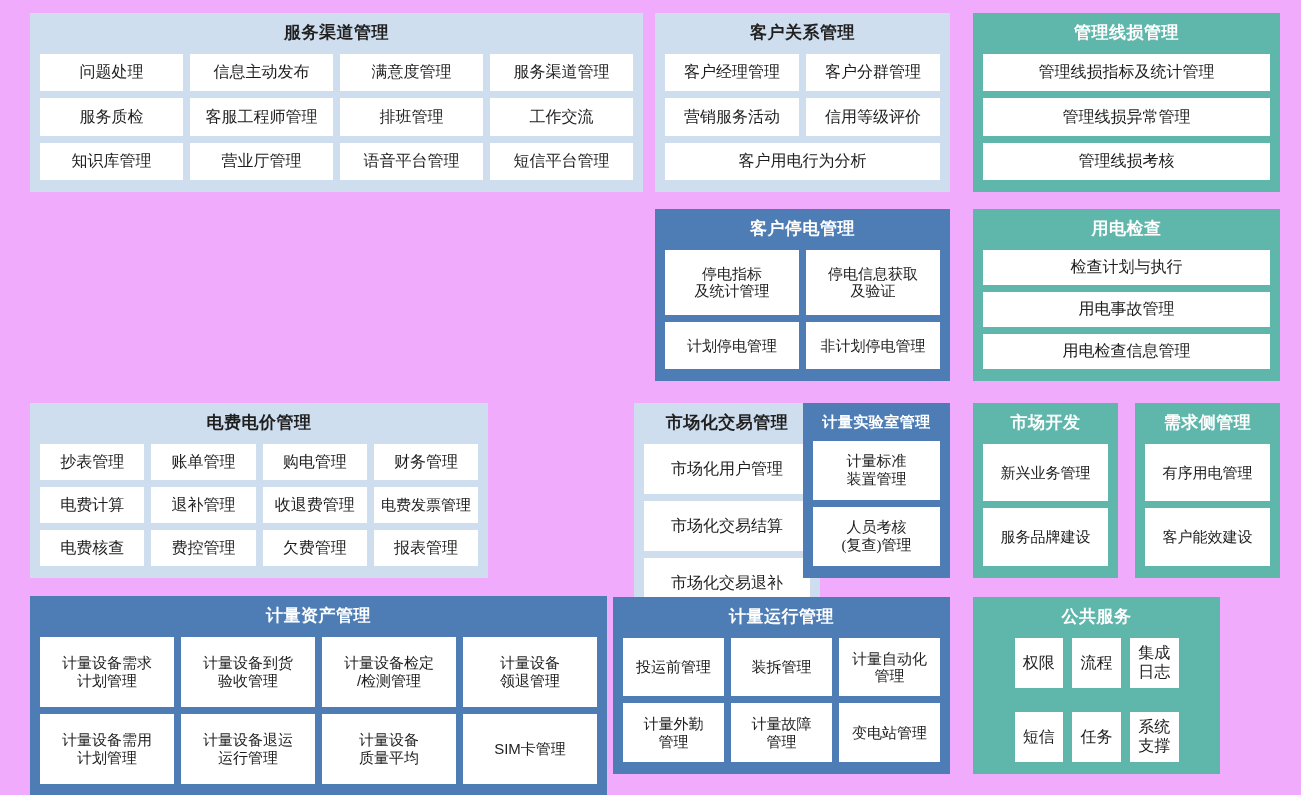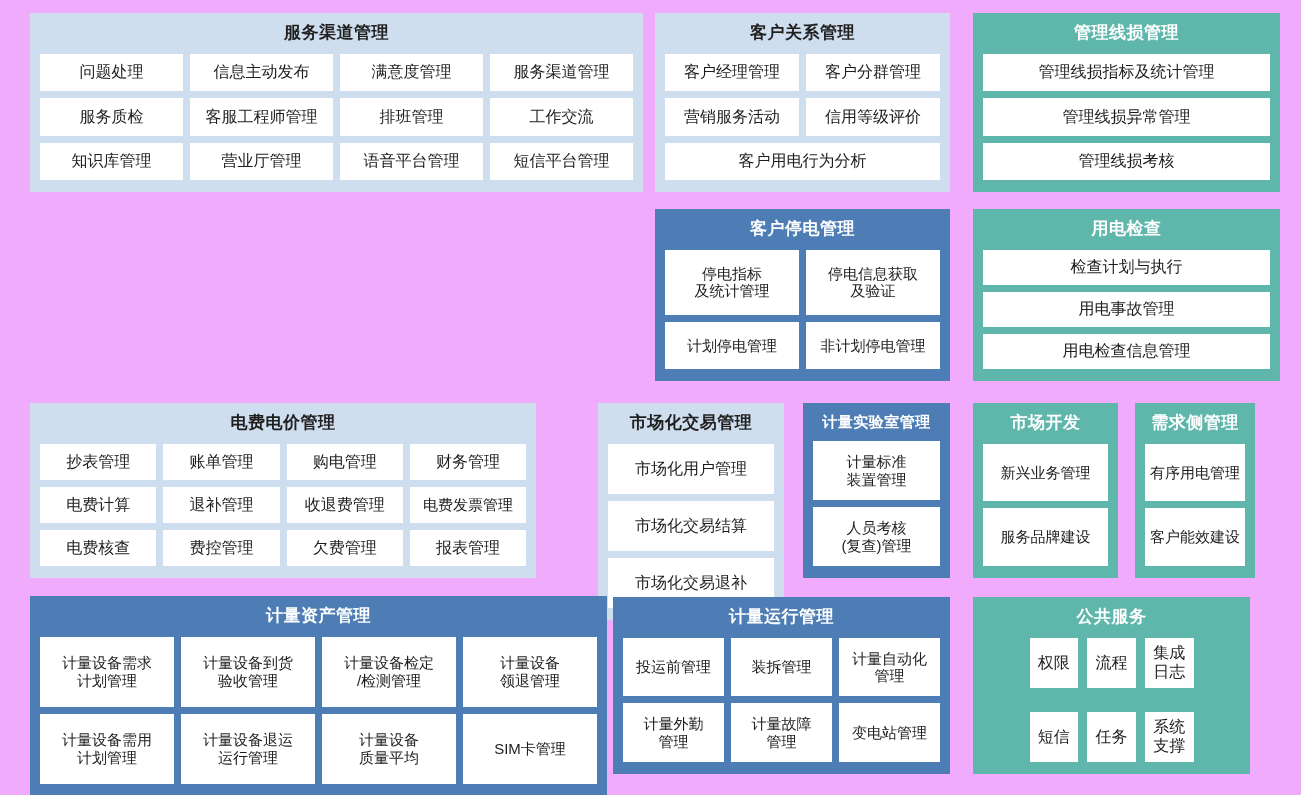--- a/index.html
+++ b/index.html
@@ -158,21 +158,21 @@
       </div>
       <div class="grid-row">
         <div class="tile">用电事故管理</div>
       </div>
       <div class="grid-row">
         <div class="tile">用电检查信息管理</div>
       </div>
     </div>
   </div>
 
-  <div class="panel lightblue" style="left:30px; top:403px; width:506px; height:175px;">
+  <div class="panel lightblue" style="left:30px; top:403px; width:458px; height:175px;">
     <div class="panel-title">电费电价管理</div>
     <div class="grid">
       <div class="grid-row">
         <div class="tile">抄表管理</div>
         <div class="tile">账单管理</div>
         <div class="tile">购电管理</div>
         <div class="tile">财务管理</div>
       </div>
       <div class="grid-row">
         <div class="tile">电费计算</div>
@@ -182,36 +182,36 @@
       </div>
       <div class="grid-row">
         <div class="tile">电费核查</div>
         <div class="tile">费控管理</div>
         <div class="tile">欠费管理</div>
         <div class="tile">报表管理</div>
       </div>
     </div>
   </div>
 
-  <div class="panel lightblue" style="left:598px; top:403px; width:186px; height:217px;">
+  <div class="panel lightblue" style="left:634px; top:403px; width:186px; height:217px;">
     <div class="panel-title">市场化交易管理</div>
     <div class="grid">
       <div class="grid-row">
         <div class="tile">市场化用户管理</div>
       </div>
       <div class="grid-row">
         <div class="tile">市场化交易结算</div>
       </div>
       <div class="grid-row">
         <div class="tile">市场化交易退补</div>
       </div>
     </div>
   </div>
 
-  <div class="panel darkblue" style="left:803px; top:403px; width:147px; height:175px;">
+  <div class="panel darkblue" style="left:803px; top:403px; width:147px; height:175px;font-family:Liberation Serif, serif;">
     <div class="panel-title" style="font-size:15px;">计量实验室管理</div>
     <div class="grid">
       <div class="grid-row">
         <div class="tile small">计量标准
 装置管理</div>
       </div>
       <div class="grid-row">
         <div class="tile small">人员考核
 (复查)管理</div>
       </div>
@@ -223,21 +223,21 @@
     <div class="grid">
       <div class="grid-row">
         <div class="tile small">新兴业务管理</div>
       </div>
       <div class="grid-row">
         <div class="tile small">服务品牌建设</div>
       </div>
     </div>
   </div>
 
-  <div class="panel green" style="left:1135px; top:403px; width:120px; height:175px;">
+  <div class="panel green" style="left:1135px; top:403px; width:145px; height:175px;">
     <div class="panel-title">需求侧管理</div>
     <div class="grid">
       <div class="grid-row">
         <div class="tile small">有序用电管理</div>
       </div>
       <div class="grid-row">
         <div class="tile small">客户能效建设</div>
       </div>
     </div>
   </div>
@@ -279,21 +279,21 @@
       <div class="grid-row">
         <div class="tile small">计量外勤
 管理</div>
         <div class="tile small">计量故障
 管理</div>
         <div class="tile small">变电站管理</div>
       </div>
     </div>
   </div>
 
-  <div class="panel green" style="left:973px; top:597px; width:277px; height:177px;">
+  <div class="panel green" style="left:973px; top:597px; width:247px; height:177px;">
     <div class="panel-title">公共服务</div>
     <div class="grid" style="gap:24px;align-items:center;">
       <div class="grid-row" style="gap:9px;">
         <div class="tile">权限</div>
         <div class="tile">流程</div>
         <div class="tile">集成日志</div>
       </div>
       <div class="grid-row" style="gap:9px;">
         <div class="tile">短信</div>
         <div class="tile">任务</div>

